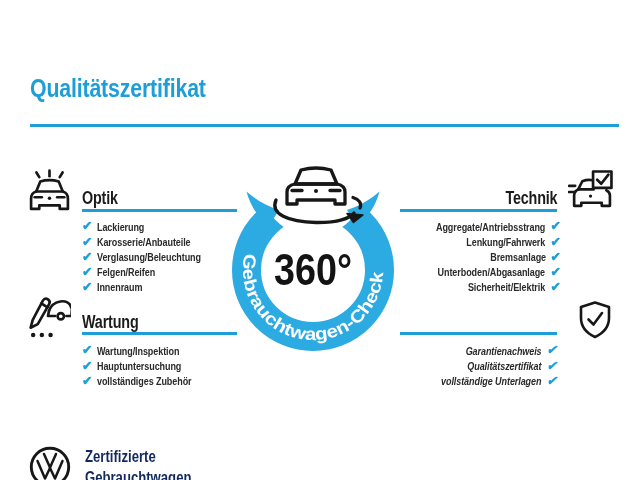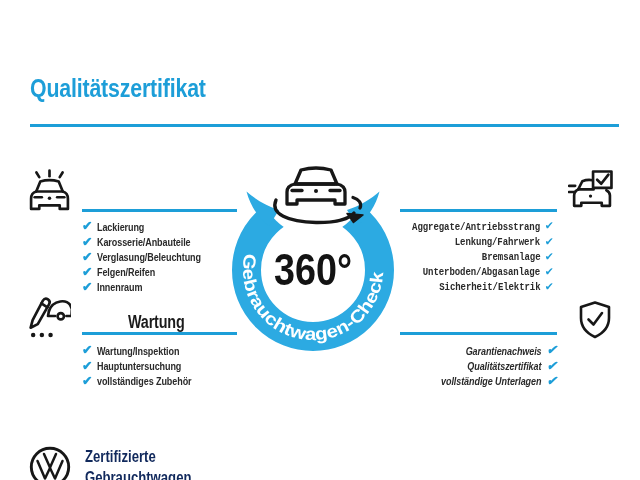--- a/index.html
+++ b/index.html
@@ -47,20 +47,23 @@
         <path d="M22 7 L22 1.6"></path>
         <path d="M32 8 L34.8 3.4"></path>
       <path d="M9 22 L13 12.3 Q22 9.6 31 12.3 L35 22"></path>
       <path d="M9 22 Q4 23.5 4 29 L4 39 L12 39 L12 35.5 L32 35.5 L32 39 L40 39 L40 29 Q40 23.5 35 22 L9 22 Z"></path>
       <path d="M7.5 27.6 L14.5 27.6"></path>
         <path d="M29.5 27.6 L36.5 27.6"></path>
       <circle cx="22" cy="28.6" r="1.7" fill="currentColor" stroke="none"></circle>
     </svg>
   </div>
 
+  <div class="abs sec-title" style="left:82px;top:148px;width:160px;">
+    <span class="squeezeL">Optik</span>
+  </div>
   <div class="abs sec-rule" style="left:82px;top:169px;width:155px;"></div>
   <ul class="abs checklist leftside" style="left:82px;top:179px;width:180px;">
 
       <li>
         <span class="check">✔</span>
         <span class="label squeezeL">Lackierung</span>
       </li>
 
       <li>
         <span class="check">✔</span>
@@ -90,21 +93,21 @@
       <path d="M22.5 15.5 Q25 7.8 33.5 6.3 Q40 5.4 43 9.5 L45 14"></path>
       <path d="M22.5 15.5 L21.5 20.5 L28.5 20.5"></path>
       <path d="M39.5 20.5 L44.5 20.5 L44.8 15"></path>
       <circle cx="34" cy="20.8" r="3.1"></circle>
       <circle cx="7" cy="39" r="2.2" fill="currentColor" stroke="none"></circle>
       <circle cx="15.5" cy="39" r="2.2" fill="currentColor" stroke="none"></circle>
       <circle cx="24" cy="39" r="2.2" fill="currentColor" stroke="none"></circle>
     </svg>
   </div>
 
-  <div class="abs sec-title" style="left:82px;top:272px;width:160px;text-align:center;">
+  <div class="abs sec-title" style="left:82px;top:272px;width:160px;">
     <span class="squeezeL">Wartung</span>
   </div>
   <div class="abs sec-rule" style="left:82px;top:292px;width:155px;"></div>
   <ul class="abs checklist leftside" style="left:82px;top:303px;width:180px;">
 
       <li>
         <span class="check">✔</span>
         <span class="label squeezeL">Wartung/Inspektion</span>
       </li>
 
@@ -125,22 +128,25 @@
         <path d="M1 21.5 L7 21.5"></path>
       <path d="M10 19 L14 11 Q19 9 24 10"></path>
       <path d="M10 19 Q6 20.5 6 25 L6 35 L13 35 L13 32 L33 32 L33 35 L41 35 L41 25 Q41 21.5 37.5 19.8"></path>
       <path d="M11 19 L25 19"></path>
       <circle cx="22" cy="25.5" r="1.6" fill="currentColor" stroke="none"></circle>
       <rect x="24.5" y="1.5" width="18" height="16" fill="#ffffff"></rect>
       <path d="M28.5 9.5 L32.5 13.5 L39.5 4.5"></path>
     </svg>
   </div>
 
+  <div class="abs sec-title right" style="left:340px;top:148px;width:217px;">
+    <span class="squeezeR">Technik</span>
+  </div>
   <div class="abs sec-rule" style="left:400px;top:169px;width:157px;"></div>
-  <ul class="abs checklist rightside" style="left:336px;top:179px;width:217px;font-family:Liberation Mono, monospace;">
+  <ul class="abs checklist rightside" style="left:344px;top:179px;width:217px;">
 
       <li>
         <span class="label squeezeR">Aggregate/Antriebsstrang</span>
         <span class="check">✔</span>
       </li>
 
       <li>
         <span class="label squeezeR">Lenkung/Fahrwerk</span>
         <span class="check">✔</span>
       </li>

